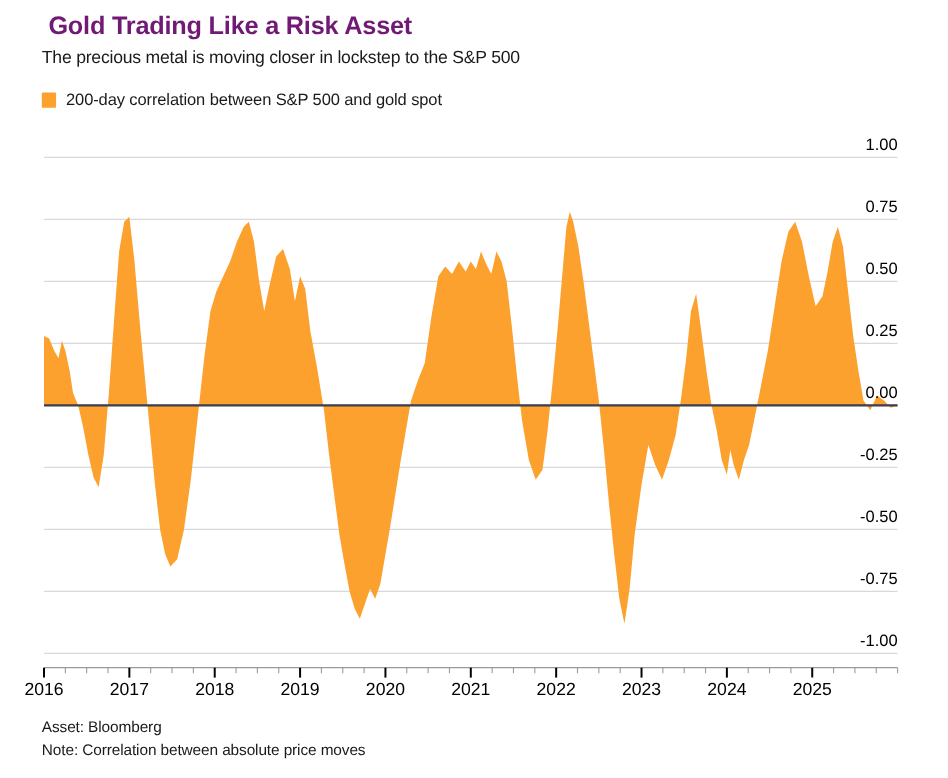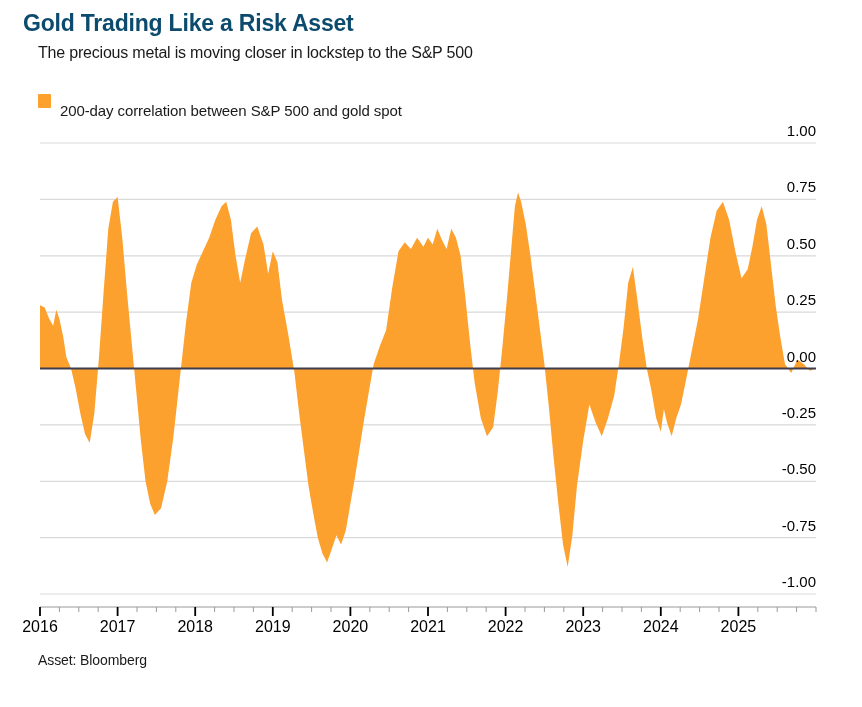--- a/index.html
+++ b/index.html
@@ -7,38 +7,38 @@
     width:862px;height:707px;
     background:#ffffff;
     font-family:"Liberation Sans","DejaVu Sans",sans-serif;
     color:#000000;
     overflow:hidden;
   }
   .page{position:relative;width:862px;height:707px;}
 
   
   .title{
-    position:absolute;left:23px;top:10px;
+    position:absolute;left:44px;top:10px;
     font-size:23px;font-weight:bold;letter-spacing:-0.2px;
-    color:#0c4a6e;white-space:nowrap;
+    color:#701a75;white-space:nowrap;
   }
   .subtitle{
     position:absolute;left:38px;top:44px;
     font-size:16px;font-weight:normal;letter-spacing:-0.2px;
     color:#1a1a1a;white-space:nowrap;
   }
   .legend{
     position:absolute;left:38px;top:82px;
     display:flex;align-items:center;gap:9px;
   }
   .legend-swatch{
     width:13px;height:14px;border-radius:1px;display:block;
   }
   .legend-label{
-    font-size:15px;color:#1a1a1a;white-space:nowrap;letter-spacing:-0.1px;margin-top:20px;
+    font-size:15px;color:#1a1a1a;white-space:nowrap;letter-spacing:-0.1px;
   }
 
   
   .chart-wrap{position:absolute;left:0;top:4px;width:862px;height:707px;}
   .chart-svg{position:absolute;left:0;top:0;}
 
   .ylabel{
     font-size:15px;fill:#000;
     font-family:"Liberation Sans","DejaVu Sans",sans-serif;
     text-anchor:end;
@@ -149,14 +149,15 @@
           <text x="428.0" y="628" class="xlabel">2021</text>
           <text x="505.6" y="628" class="xlabel">2022</text>
           <text x="583.2" y="628" class="xlabel">2023</text>
           <text x="660.8" y="628" class="xlabel">2024</text>
           <text x="738.4" y="628" class="xlabel">2025</text>
         </g>
       </svg>
   </div>
 
   <div class="foot foot-source">Asset: Bloomberg</div>
+  <div class="foot foot-note">Note: Correlation between absolute price moves</div>
 
 </div>
 
 </body></html>

